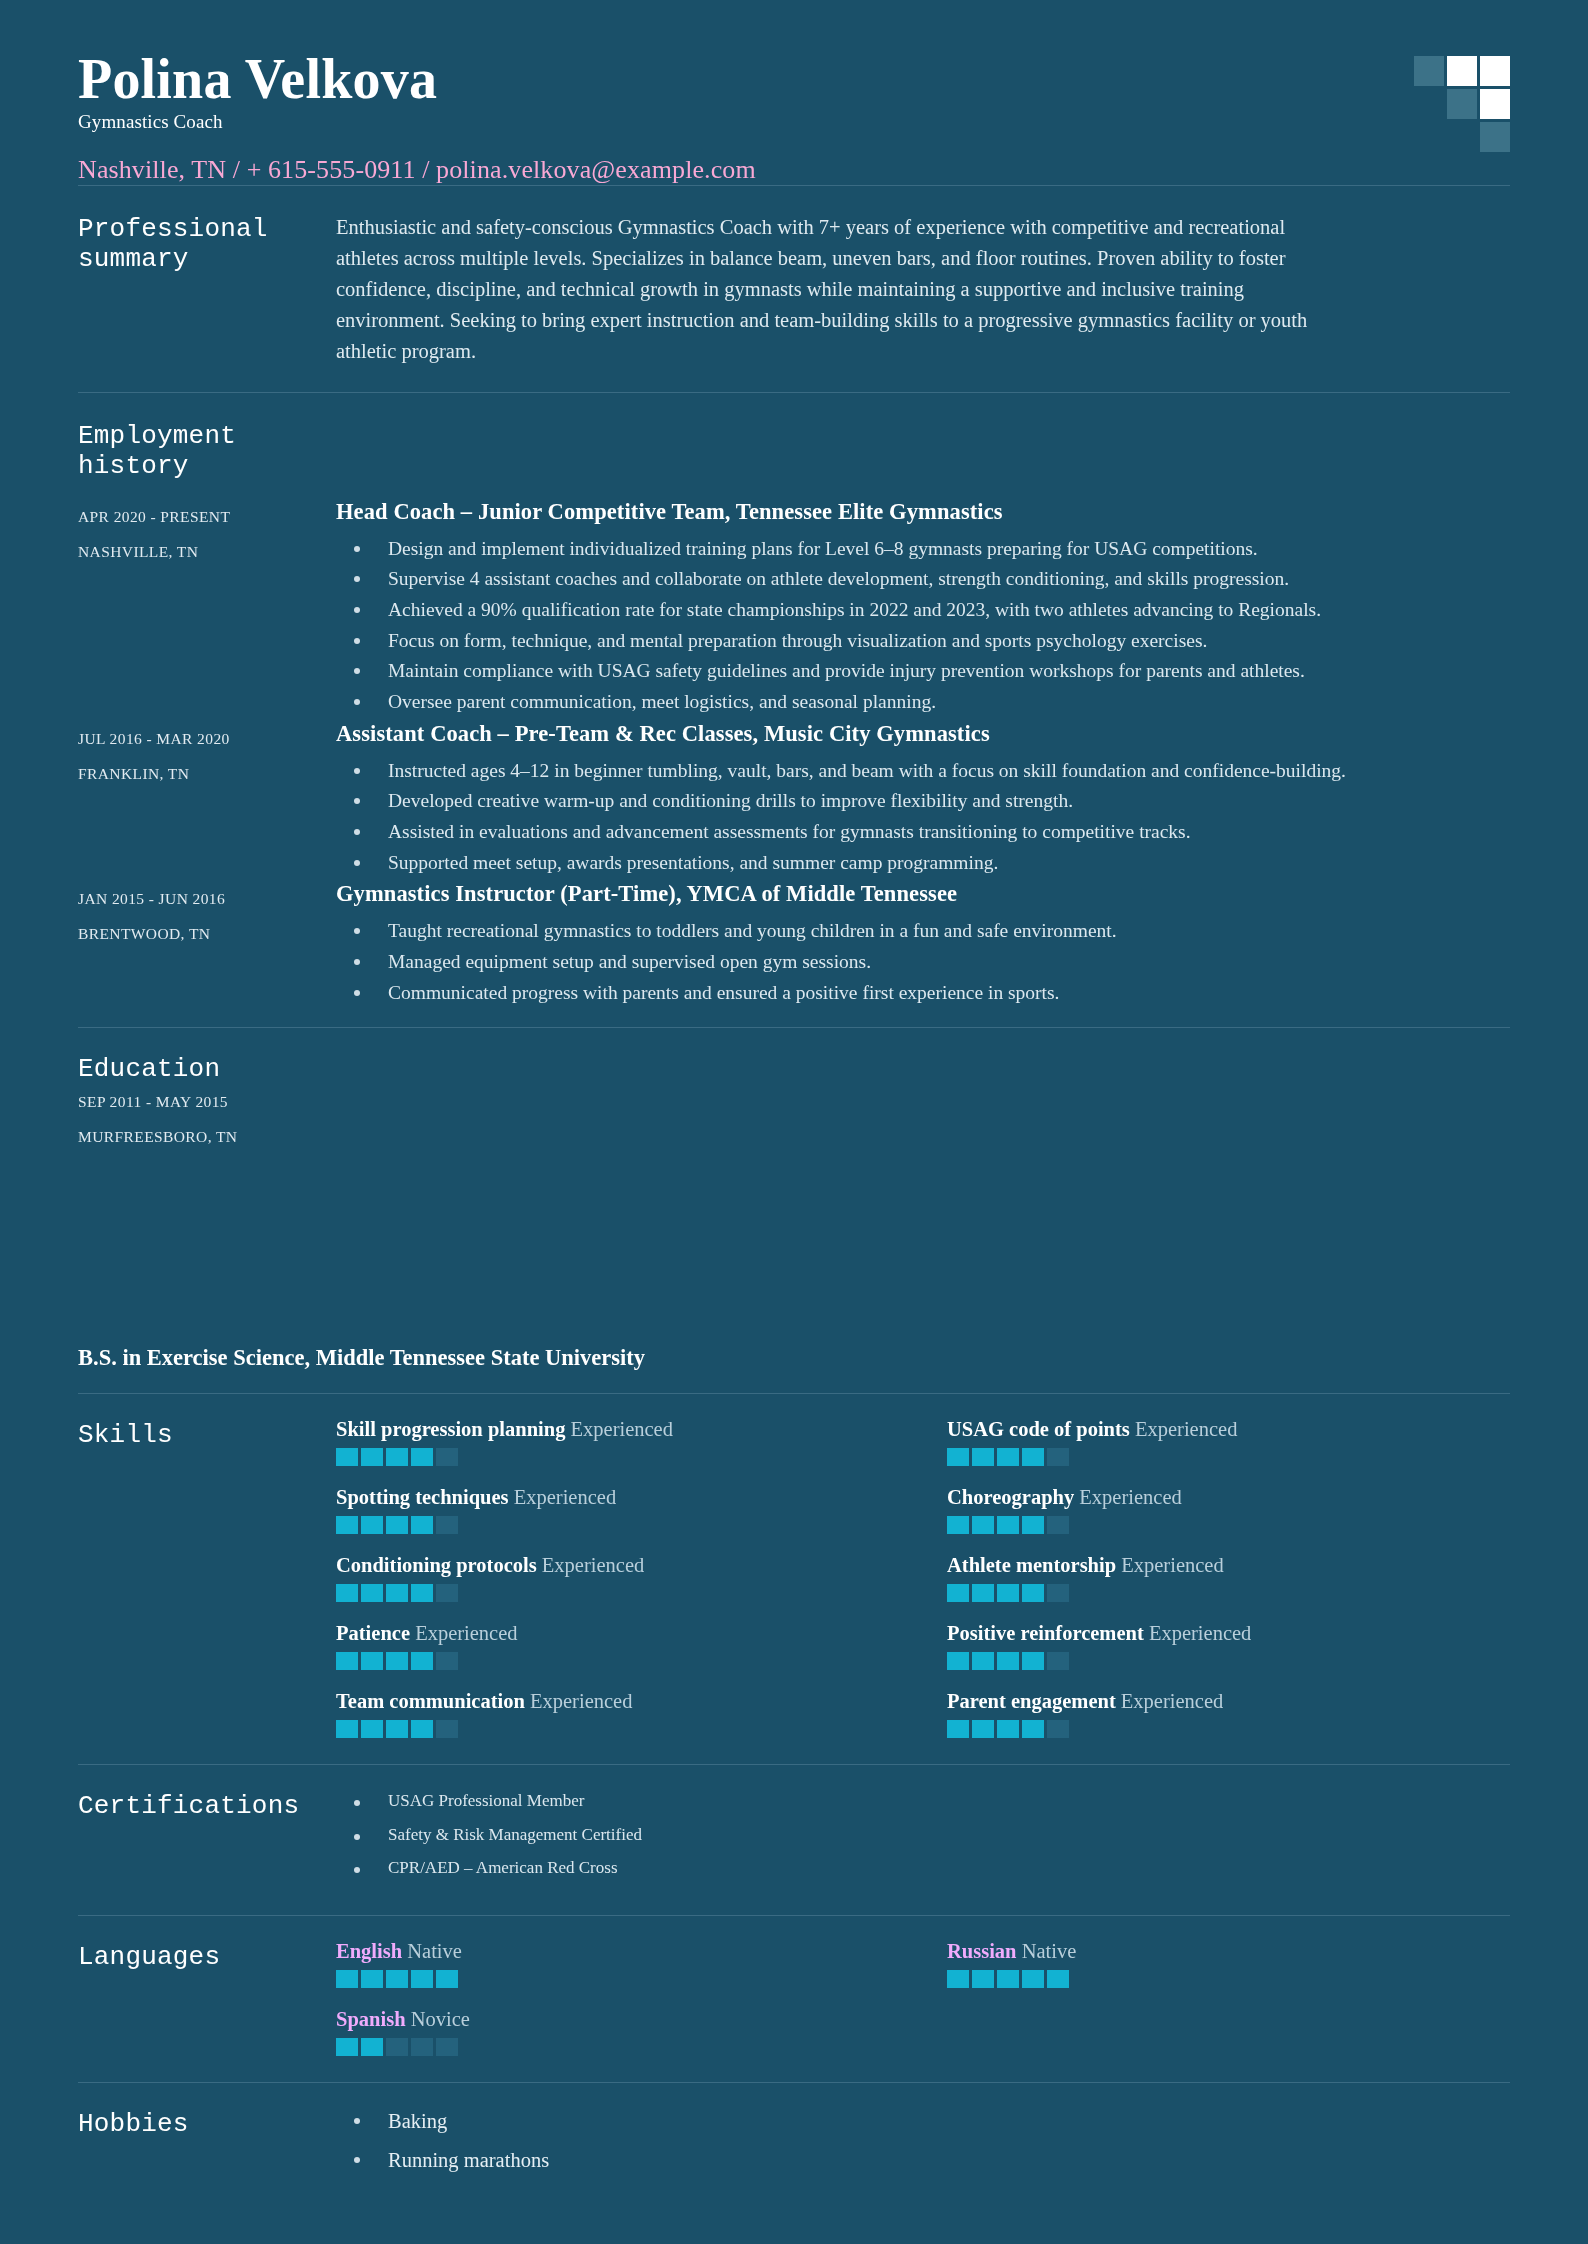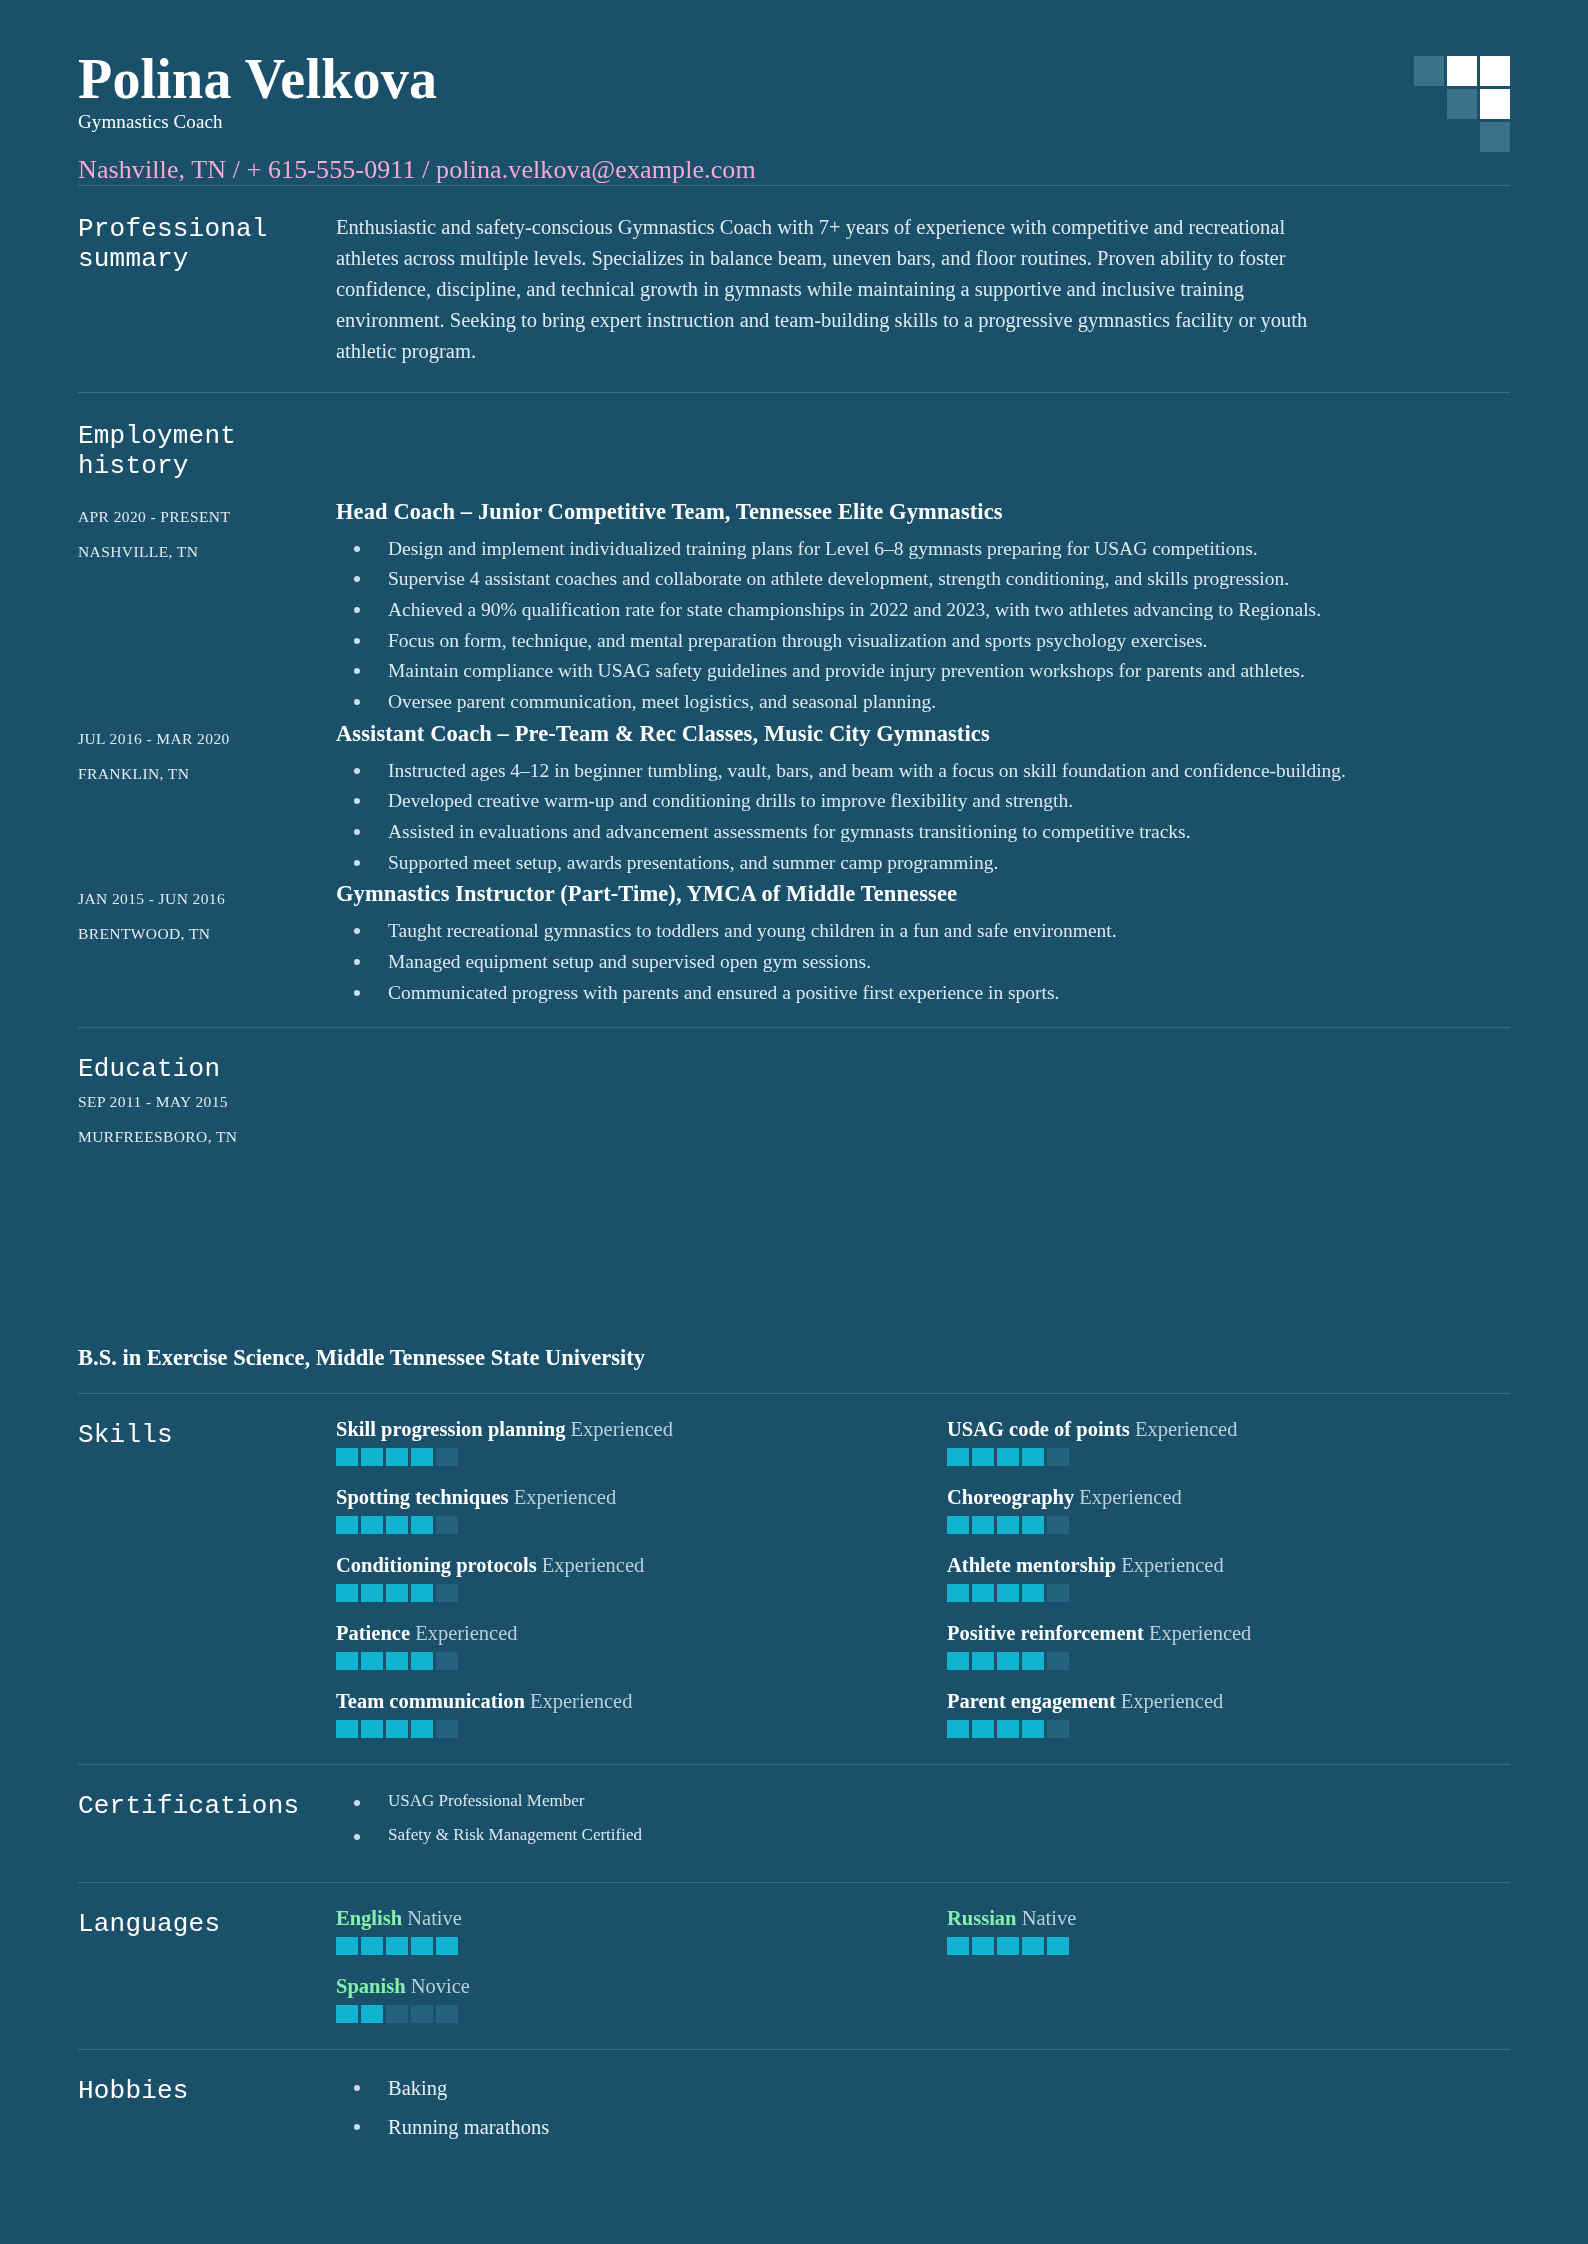--- a/index.html
+++ b/index.html
@@ -203,21 +203,21 @@
     display: grid;
     grid-template-columns: 1fr 1fr;
     column-gap: 48px;
     row-gap: 20px;
   }
   .lang-label {
     font-size: 20.5px;
     margin-bottom: 7px;
     white-space: nowrap;
   }
-  .lang-name { font-weight: bold; color: #86efac; }
+  .lang-name { font-weight: bold; color: #f0abfc; }
   .lang-level { color: #b9cfdb; font-weight: normal; }
 
   
   .hobbies-wrap { padding: 24px 0 26px 0; display: flex; }
   .hobbies-wrap ul.bullets li {
     font-size: 20.5px;
     margin-bottom: 10px;
     color: #e6eff4;
   }
 </style>
@@ -478,20 +478,21 @@
   <hr class="divider">
 
   <div class="certs-wrap">
     <div class="sec-label-col">
       <div class="sec-title">Certifications</div>
     </div>
     <div class="sec-body-col">
       <ul class="bullets">
         <li>USAG Professional Member</li>
         <li>Safety &amp; Risk Management Certified</li>
+        <li>CPR/AED – American Red Cross</li>
       </ul>
     </div>
   </div>
 
   <hr class="divider">
 
   <div class="langs-wrap">
     <div class="sec-label-col">
       <div class="sec-title">Languages</div>
     </div>

